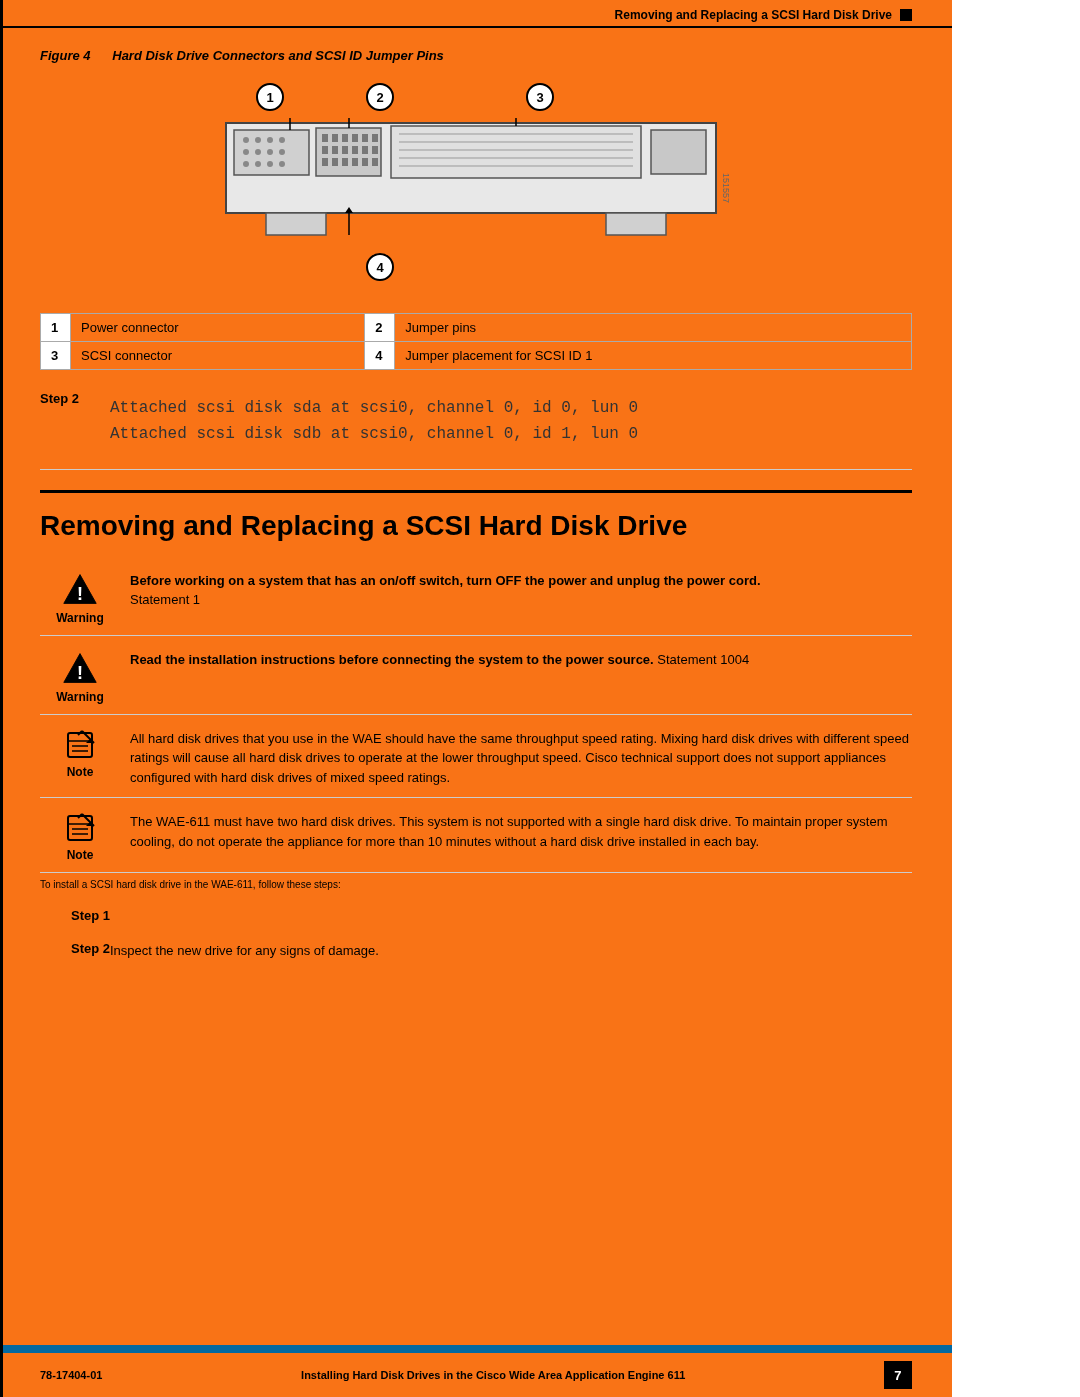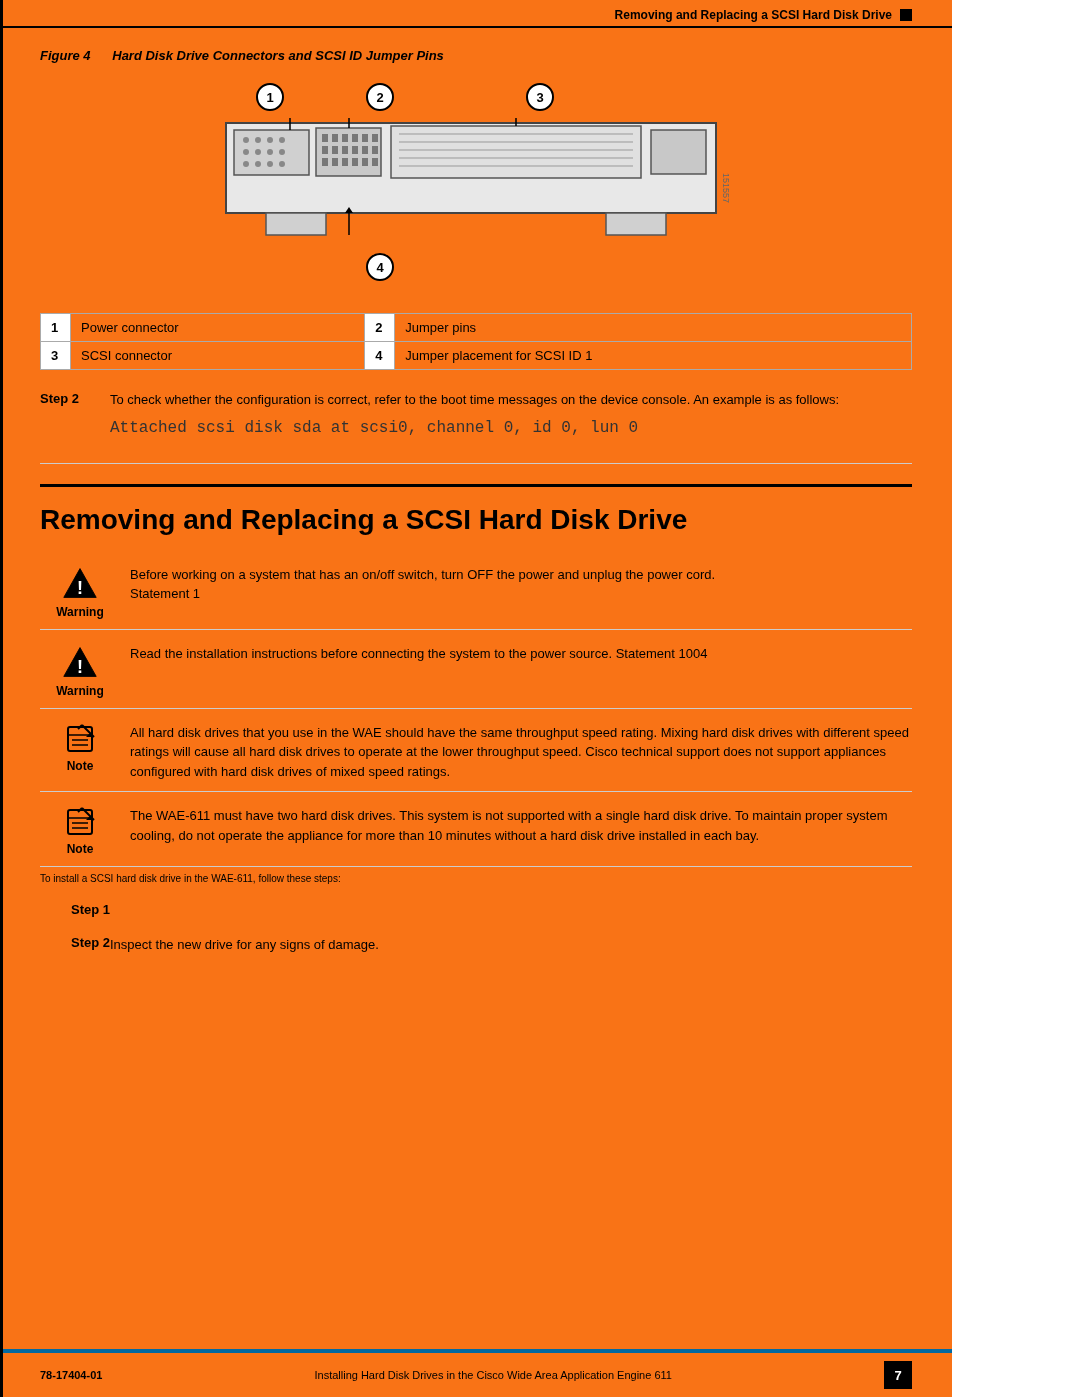--- a/index.html
+++ b/index.html
@@ -187,21 +187,21 @@
       text-align: right;
     }
 
     .notice-content {
       flex: 1;
       font-size: 13px;
       line-height: 1.5;
     }
 
     .notice-content strong {
-      font-weight: normal;
+      font-weight: bold;
     }
 
     
     .note-icon {
       width: 32px;
       height: 32px;
       margin-bottom: 4px;
     }
 
     
@@ -229,32 +229,32 @@
       color: #0645ad;
       text-decoration: underline;
     }
 
     
     .bottom-footer {
       display: flex;
       justify-content: space-between;
       align-items: center;
       padding: 8px 40px;
-      border-top: 4px solid #0369a1;
+      border-top: 8px solid #0369a1;
       margin-top: auto;
     }
 
     .footer-left {
       font-size: 11px;
       font-weight: bold;
     }
 
     .footer-center {
       font-size: 11px;
-      font-weight: normal;
+      font-weight: bold;
       text-align: left;
     }
 
     .footer-right {
       font-size: 13px;
       font-weight: bold;
       background: #000;
       color: #fff;
       width: 28px;
       height: 28px;
@@ -392,23 +392,23 @@
         <td>SCSI connector</td>
         <td class="num-cell">4</td>
         <td>Jumper placement for SCSI ID 1</td>
       </tr>
     </tbody>
       </table>
 
     <div class="step-section">
       <div class="step-label">Step 2</div>
       <div class="step-content">
-        <p>To check whether the configuration is correct, refer to the boot time messages on the device console. An example is as follows:</p>
         <div class="code-block">
           <div>Attached scsi disk sda at scsi0, channel 0, id 0, lun 0</div>
+          <div>Attached scsi disk sdb at scsi0, channel 0, id 1, lun 0</div>
         </div>
       </div>
     </div>
 
     <h1 class="section-title">Removing and Replacing a SCSI Hard Disk Drive</h1>
 
     <div class="notice-block">
       <div class="notice-icon-area">
         <svg class="warning-icon" viewBox="0 0 40 36">
           <polygon points="20,2 38,34 2,34" fill="#000" stroke="#000" stroke-width="1"></polygon>

